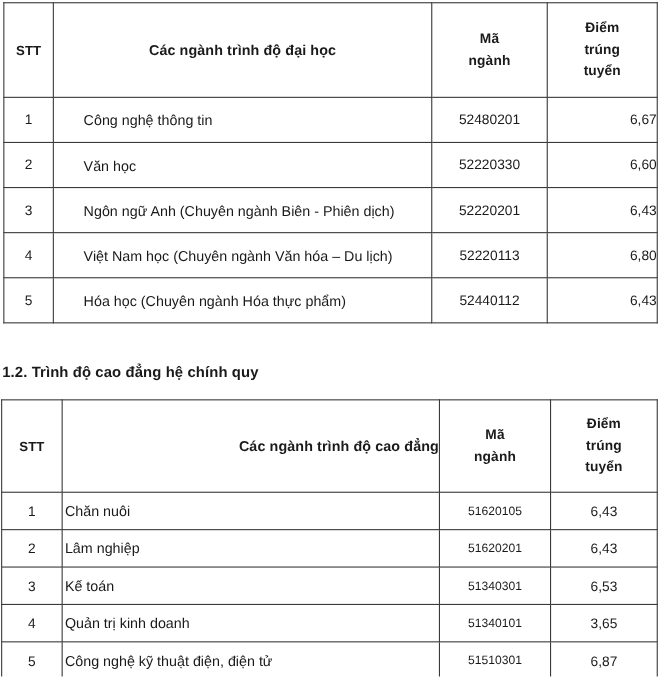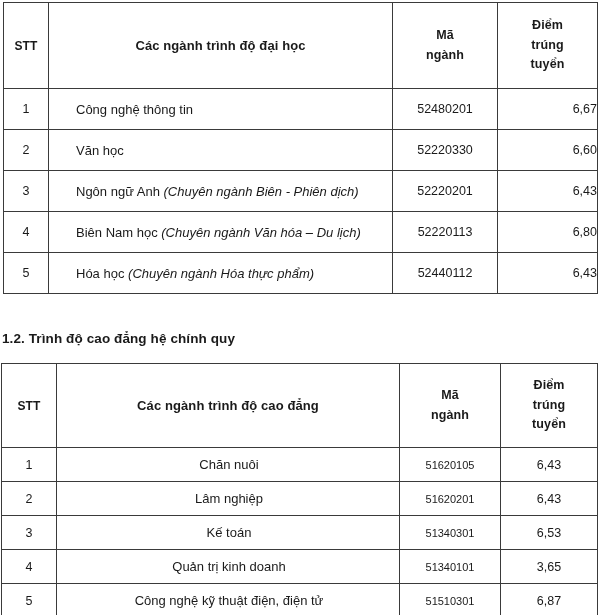--- a/index.html
+++ b/index.html
@@ -91,34 +91,34 @@
   #table-college col.c-code  { width: 101px; }
   #table-college col.c-score { width: 97px;  }
 
   #table-college thead th {
     height: 84px;
     font-weight: bold;
     font-size: 12.5px;
     letter-spacing: 0.1px;
   }
   #table-college thead th.h-stt  { font-size: 12px; text-align: center; }
-  #table-college thead th.h-name { text-align: center; font-size: 13px; }
+  #table-college thead th.h-name { text-align: right; font-size: 13px; }
   #table-college thead th.h-code,
   #table-college thead th.h-score {
     text-align: center;
     line-height: 1.55;
   }
 
   #table-college tbody td { height: 34px; font-size: 13px; }
   #table-college tbody td.d-stt   { text-align: center; font-size: 12.5px; }
-  #table-college tbody td.d-name  { text-align: center; padding-left: 2px; }
+  #table-college tbody td.d-name  { text-align: left; padding-left: 2px; }
   #table-college tbody td.d-code  { text-align: center; font-size: 11px; }
   #table-college tbody td.d-score { text-align: center; font-size: 12.5px; }
 
-  .spec { font-style: italic; }
+  .spec { }
   .nm-main { font-style: normal; }
 </style>
 </head>
 <body>
 
 <div class="page">
 
   <table class="doc-table" id="table-undergrad">
     <colgroup>
       <col class="c-stt">
@@ -155,21 +155,21 @@
           <td class="d-score">6,60</td>
         </tr>
         <tr>
           <td class="d-stt">3</td>
           <td class="d-name"><span class="nm-main">Ngôn ngữ Anh </span><span class="spec">(Chuyên ngành Biên - Phiên dịch)</span></td>
           <td class="d-code">52220201</td>
           <td class="d-score">6,43</td>
         </tr>
         <tr>
           <td class="d-stt">4</td>
-          <td class="d-name"><span class="nm-main">Biên Nam học </span><span class="spec">(Chuyên ngành Văn hóa – Du lịch)</span></td>
+          <td class="d-name"><span class="nm-main">Việt Nam học </span><span class="spec">(Chuyên ngành Văn hóa – Du lịch)</span></td>
           <td class="d-code">52220113</td>
           <td class="d-score">6,80</td>
         </tr>
         <tr>
           <td class="d-stt">5</td>
           <td class="d-name"><span class="nm-main">Hóa học </span><span class="spec">(Chuyên ngành Hóa thực phẩm)</span></td>
           <td class="d-code">52440112</td>
           <td class="d-score">6,43</td>
         </tr>
       </tbody>

